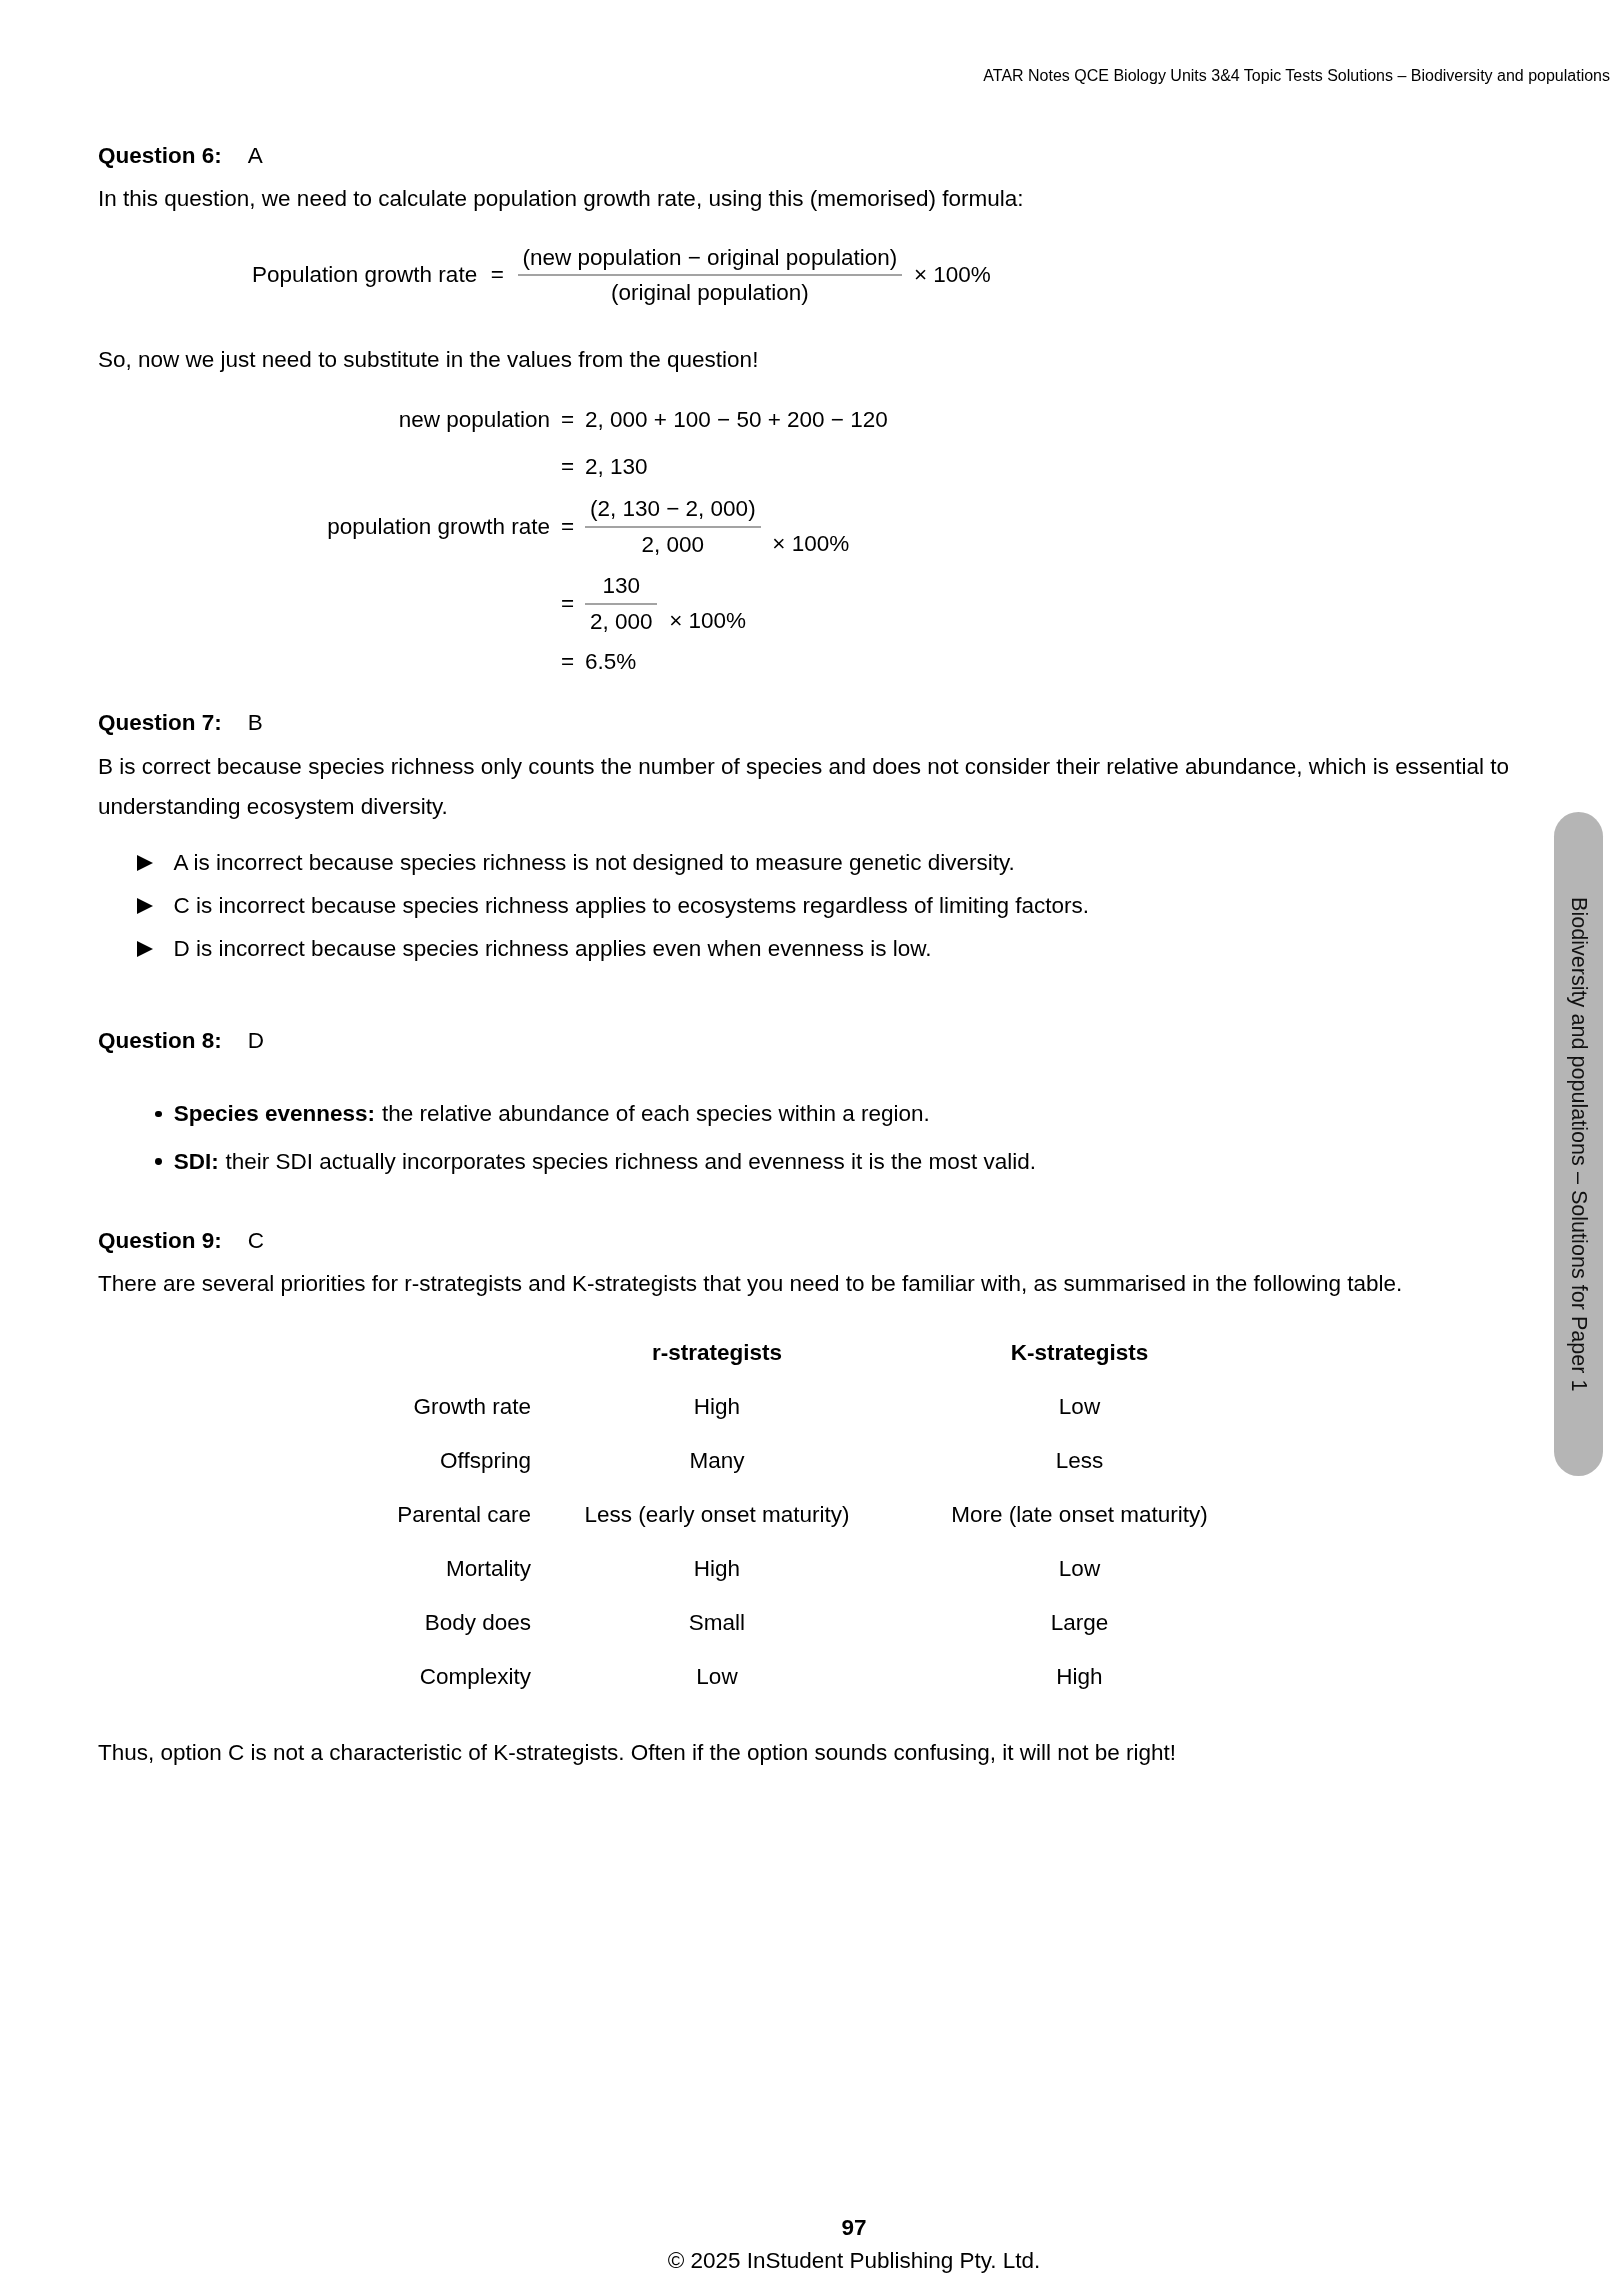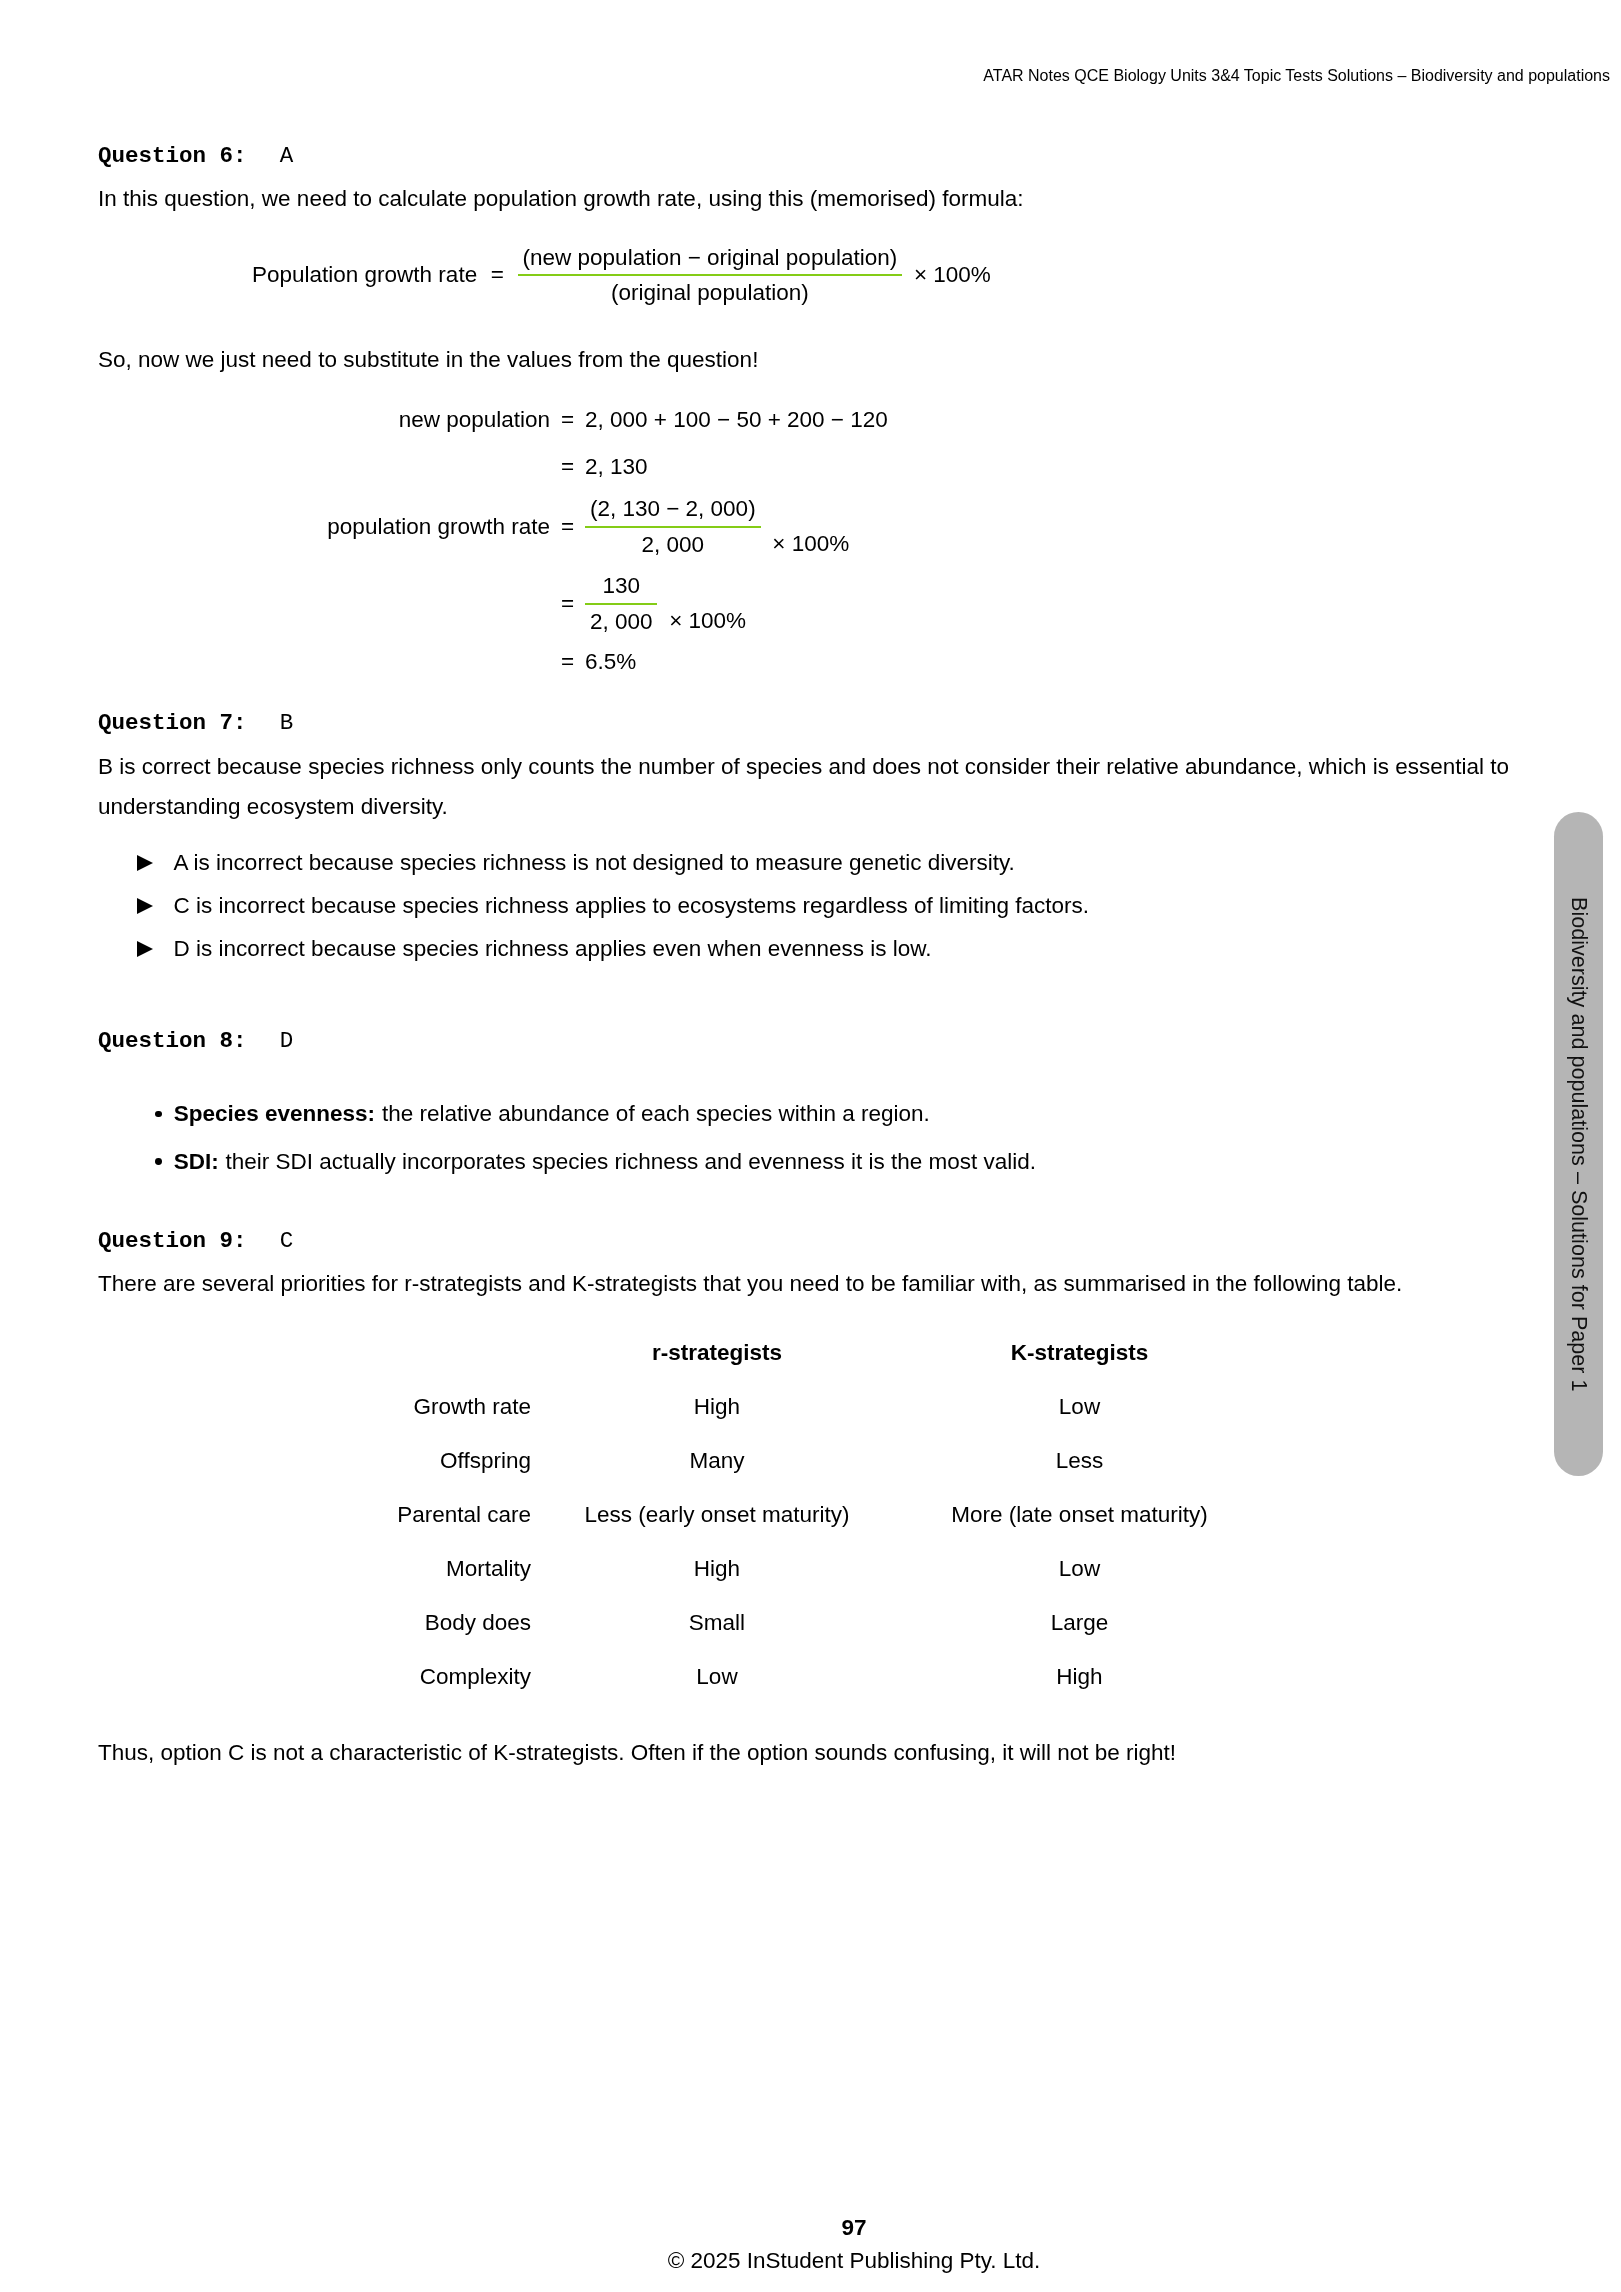--- a/index.html
+++ b/index.html
@@ -10,31 +10,31 @@
     font-family:"Liberation Sans", sans-serif;
     color:#000;
     overflow:hidden;
     margin:0 auto;
   }
   .header{
     position:absolute;top:63px;left:98px;width:1512px;
     text-align:right;font-size:16px;line-height:26.5px;white-space:nowrap;
   }
   .content{position:absolute;left:98px;top:0;width:1414px;}
-  .qh{font-size:22.5px;line-height:26.5px;margin:0;font-weight:normal;font-family:Liberation Mono, monospace;}
+  .qh{font-size:22.5px;line-height:26.5px;margin:0;font-weight:normal;}
   .qlabel{font-weight:bold;}
   .qans{margin-left:19.6px;}
   .para{font-size:22.5px;line-height:40px;margin:0;width:1411px;}
   .just{text-align:justify;}
   
   .formula{display:flex;align-items:center;margin:17.6px 0 0 154px;height:76px;font-size:22.5px;}
   .eqsign{margin:0 13.7px;}
   .frac{display:inline-block;text-align:center;vertical-align:middle;}
   .frac .num{display:block;padding:0 4.9px 3.9px;line-height:25.5px;}
-  .frac .den{display:block;border-top:2px solid #84cc16;padding:3.9px 4.9px 0;line-height:25.5px;}
+  .frac .den{display:block;border-top:2px solid #a3a3a3;padding:3.9px 4.9px 0;line-height:25.5px;}
   .times{margin-left:11.8px;}
   
   .eqblock{margin-top:23.5px;font-size:22.5px;}
   .eqrow{display:flex;align-items:center;}
   .eq-lhs{width:452px;text-align:right;flex:none;}
   .eq-sign{width:35px;text-align:center;flex:none;}
   .eq-rhs{display:flex;align-items:flex-end;}
   .h34{height:33px;}
   .h72{height:71px;}
   

